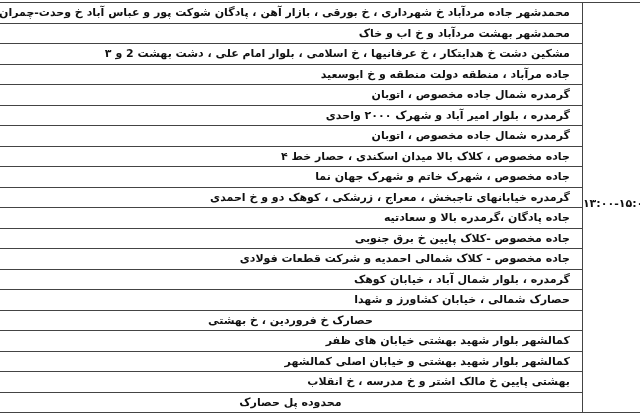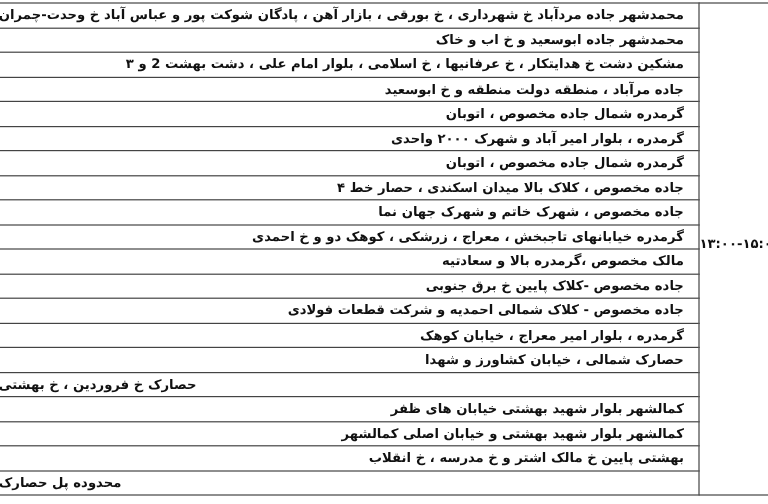--- a/index.html
+++ b/index.html
@@ -10,33 +10,33 @@
       font-family:"DejaVu Sans", sans-serif; font-weight:bold;
       color:#111;
     }
     .tbl td {
       border:1.5px solid #444;
       height:19.5px; padding:0; font-size:11px; line-height:19px;
       white-space:nowrap; overflow:hidden;
     }
     .time { width:78px; text-align:center; vertical-align:middle; font-size:12px; direction:ltr; }
     .addr { width:492px; text-align:right; padding-right:12px !important; }
-    .addr.center { text-align:left; padding-right:0 !important; }
+    .addr.center { text-align:center; padding-right:0 !important; }
   </style>
 </head>
 <body>
 
 <table class="tbl">
   <tbody id="tbody">
       <tr>
         <td class="time" rowspan="20"><span style="position: relative; top: -4px;">۱۳:۰۰-۱۵:۰۰</span></td>
         <td class="addr">محمدشهر جاده مردآباد خ شهرداری ، خ بورقی ، بازار آهن ، پادگان شوکت پور و عباس آباد خ وحدت-چمران</td>
       </tr>
       <tr>
-        <td class="addr">محمدشهر جاده ابوسعید و خ اب و خاک</td>
+        <td class="addr">محمدشهر بهشت مردآباد و خ اب و خاک</td>
       </tr>
       <tr>
         <td class="addr">مشکین دشت خ هدایتکار ، خ عرفانیها ، خ اسلامی ، بلوار امام علی ، دشت بهشت 2 و ۳</td>
       </tr>
       <tr>
         <td class="addr">جاده مرآباد ، منطقه دولت منطقه و خ ابوسعید</td>
       </tr>
       <tr>
         <td class="addr">گرمدره شمال جاده مخصوص ، اتوبان</td>
       </tr>
@@ -49,30 +49,30 @@
       <tr>
         <td class="addr">جاده مخصوص ، کلاک بالا میدان اسکندی ، حصار خط ۴</td>
       </tr>
       <tr>
         <td class="addr">جاده مخصوص ، شهرک خاتم و شهرک جهان نما</td>
       </tr>
       <tr>
         <td class="addr">گرمدره خیابانهای تاجبخش ، معراج ، زرشکی ، کوهک دو و خ احمدی</td>
       </tr>
       <tr>
-        <td class="addr">مالک مخصوص ،گرمدره بالا و سعادتیه</td>
+        <td class="addr">جاده پادگان ،گرمدره بالا و سعادتیه</td>
       </tr>
       <tr>
         <td class="addr">جاده مخصوص -کلاک پایین خ برق جنوبی</td>
       </tr>
       <tr>
         <td class="addr">جاده مخصوص - کلاک شمالی احمدیه و شرکت قطعات فولادی</td>
       </tr>
       <tr>
-        <td class="addr">گرمدره ، بلوار امیر معراج ، خیابان کوهک</td>
+        <td class="addr">گرمدره ، بلوار شمال آباد ، خیابان کوهک</td>
       </tr>
       <tr>
         <td class="addr">حصارک شمالی ، خیابان کشاورز و شهدا</td>
       </tr>
       <tr>
         <td class="addr center">حصارک خ فروردین ، خ بهشتی</td>
       </tr>
       <tr>
         <td class="addr">کمالشهر بلوار شهید بهشتی خیابان های ظفر</td>
       </tr>

